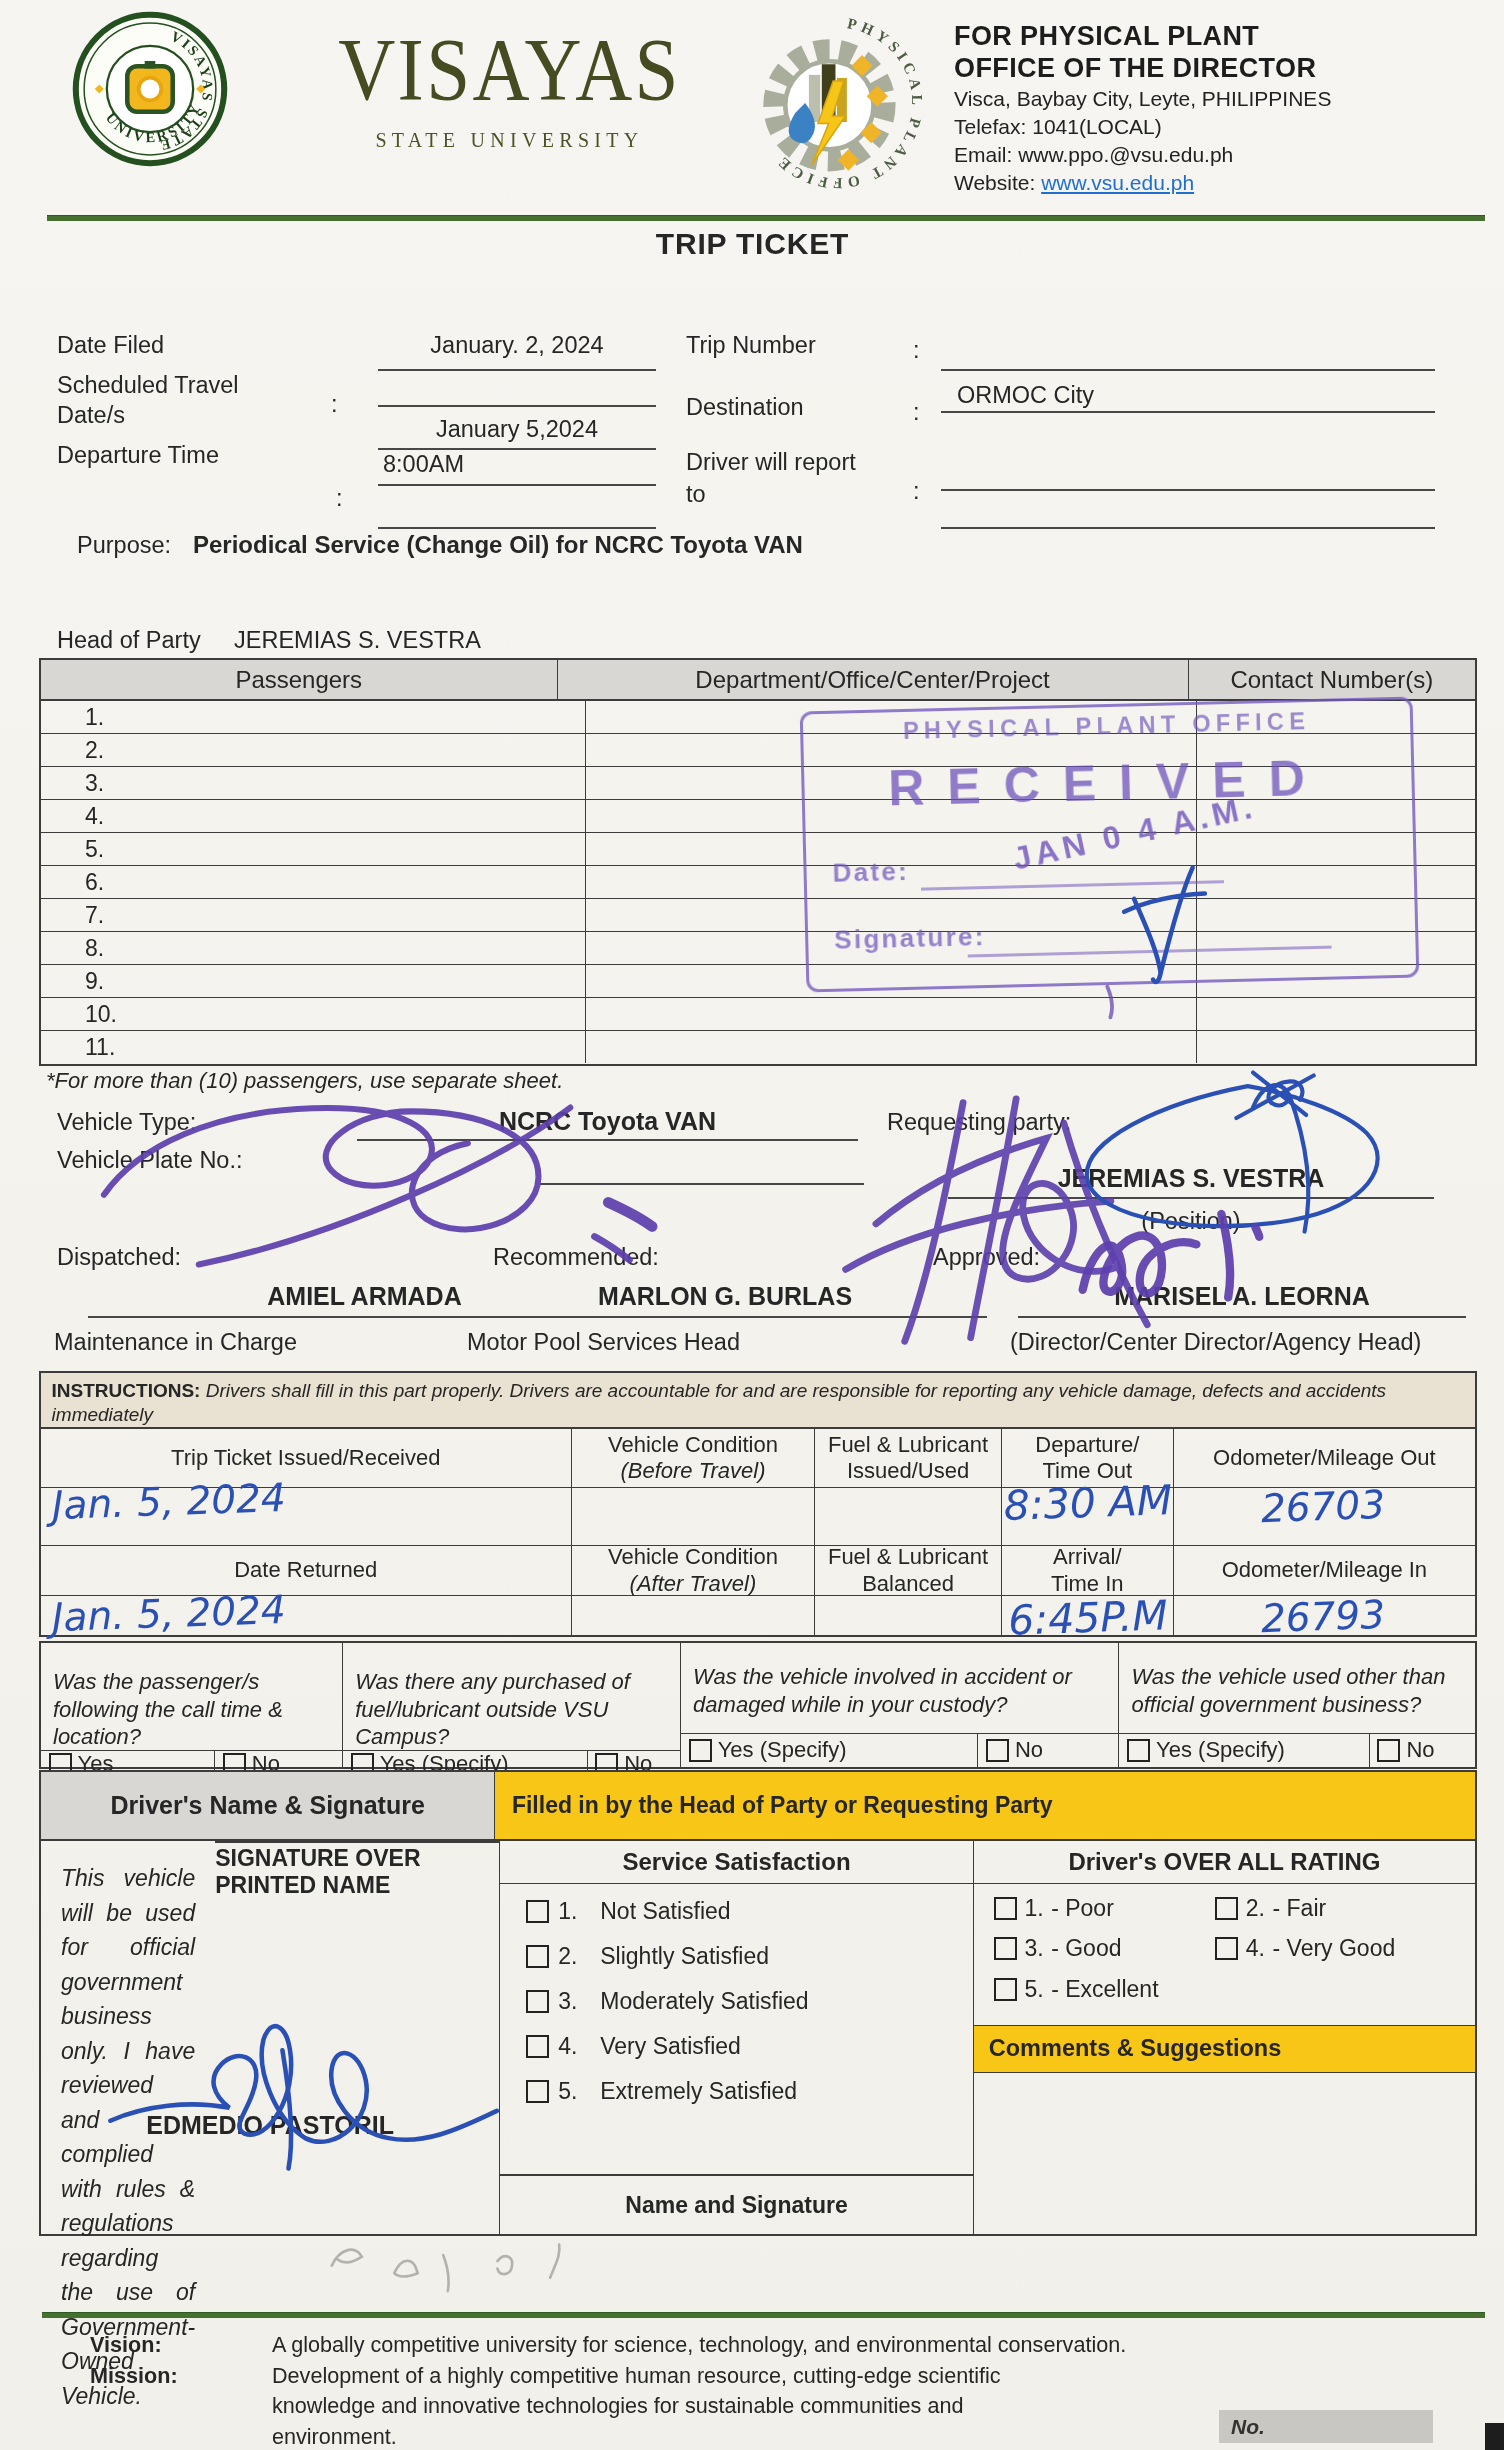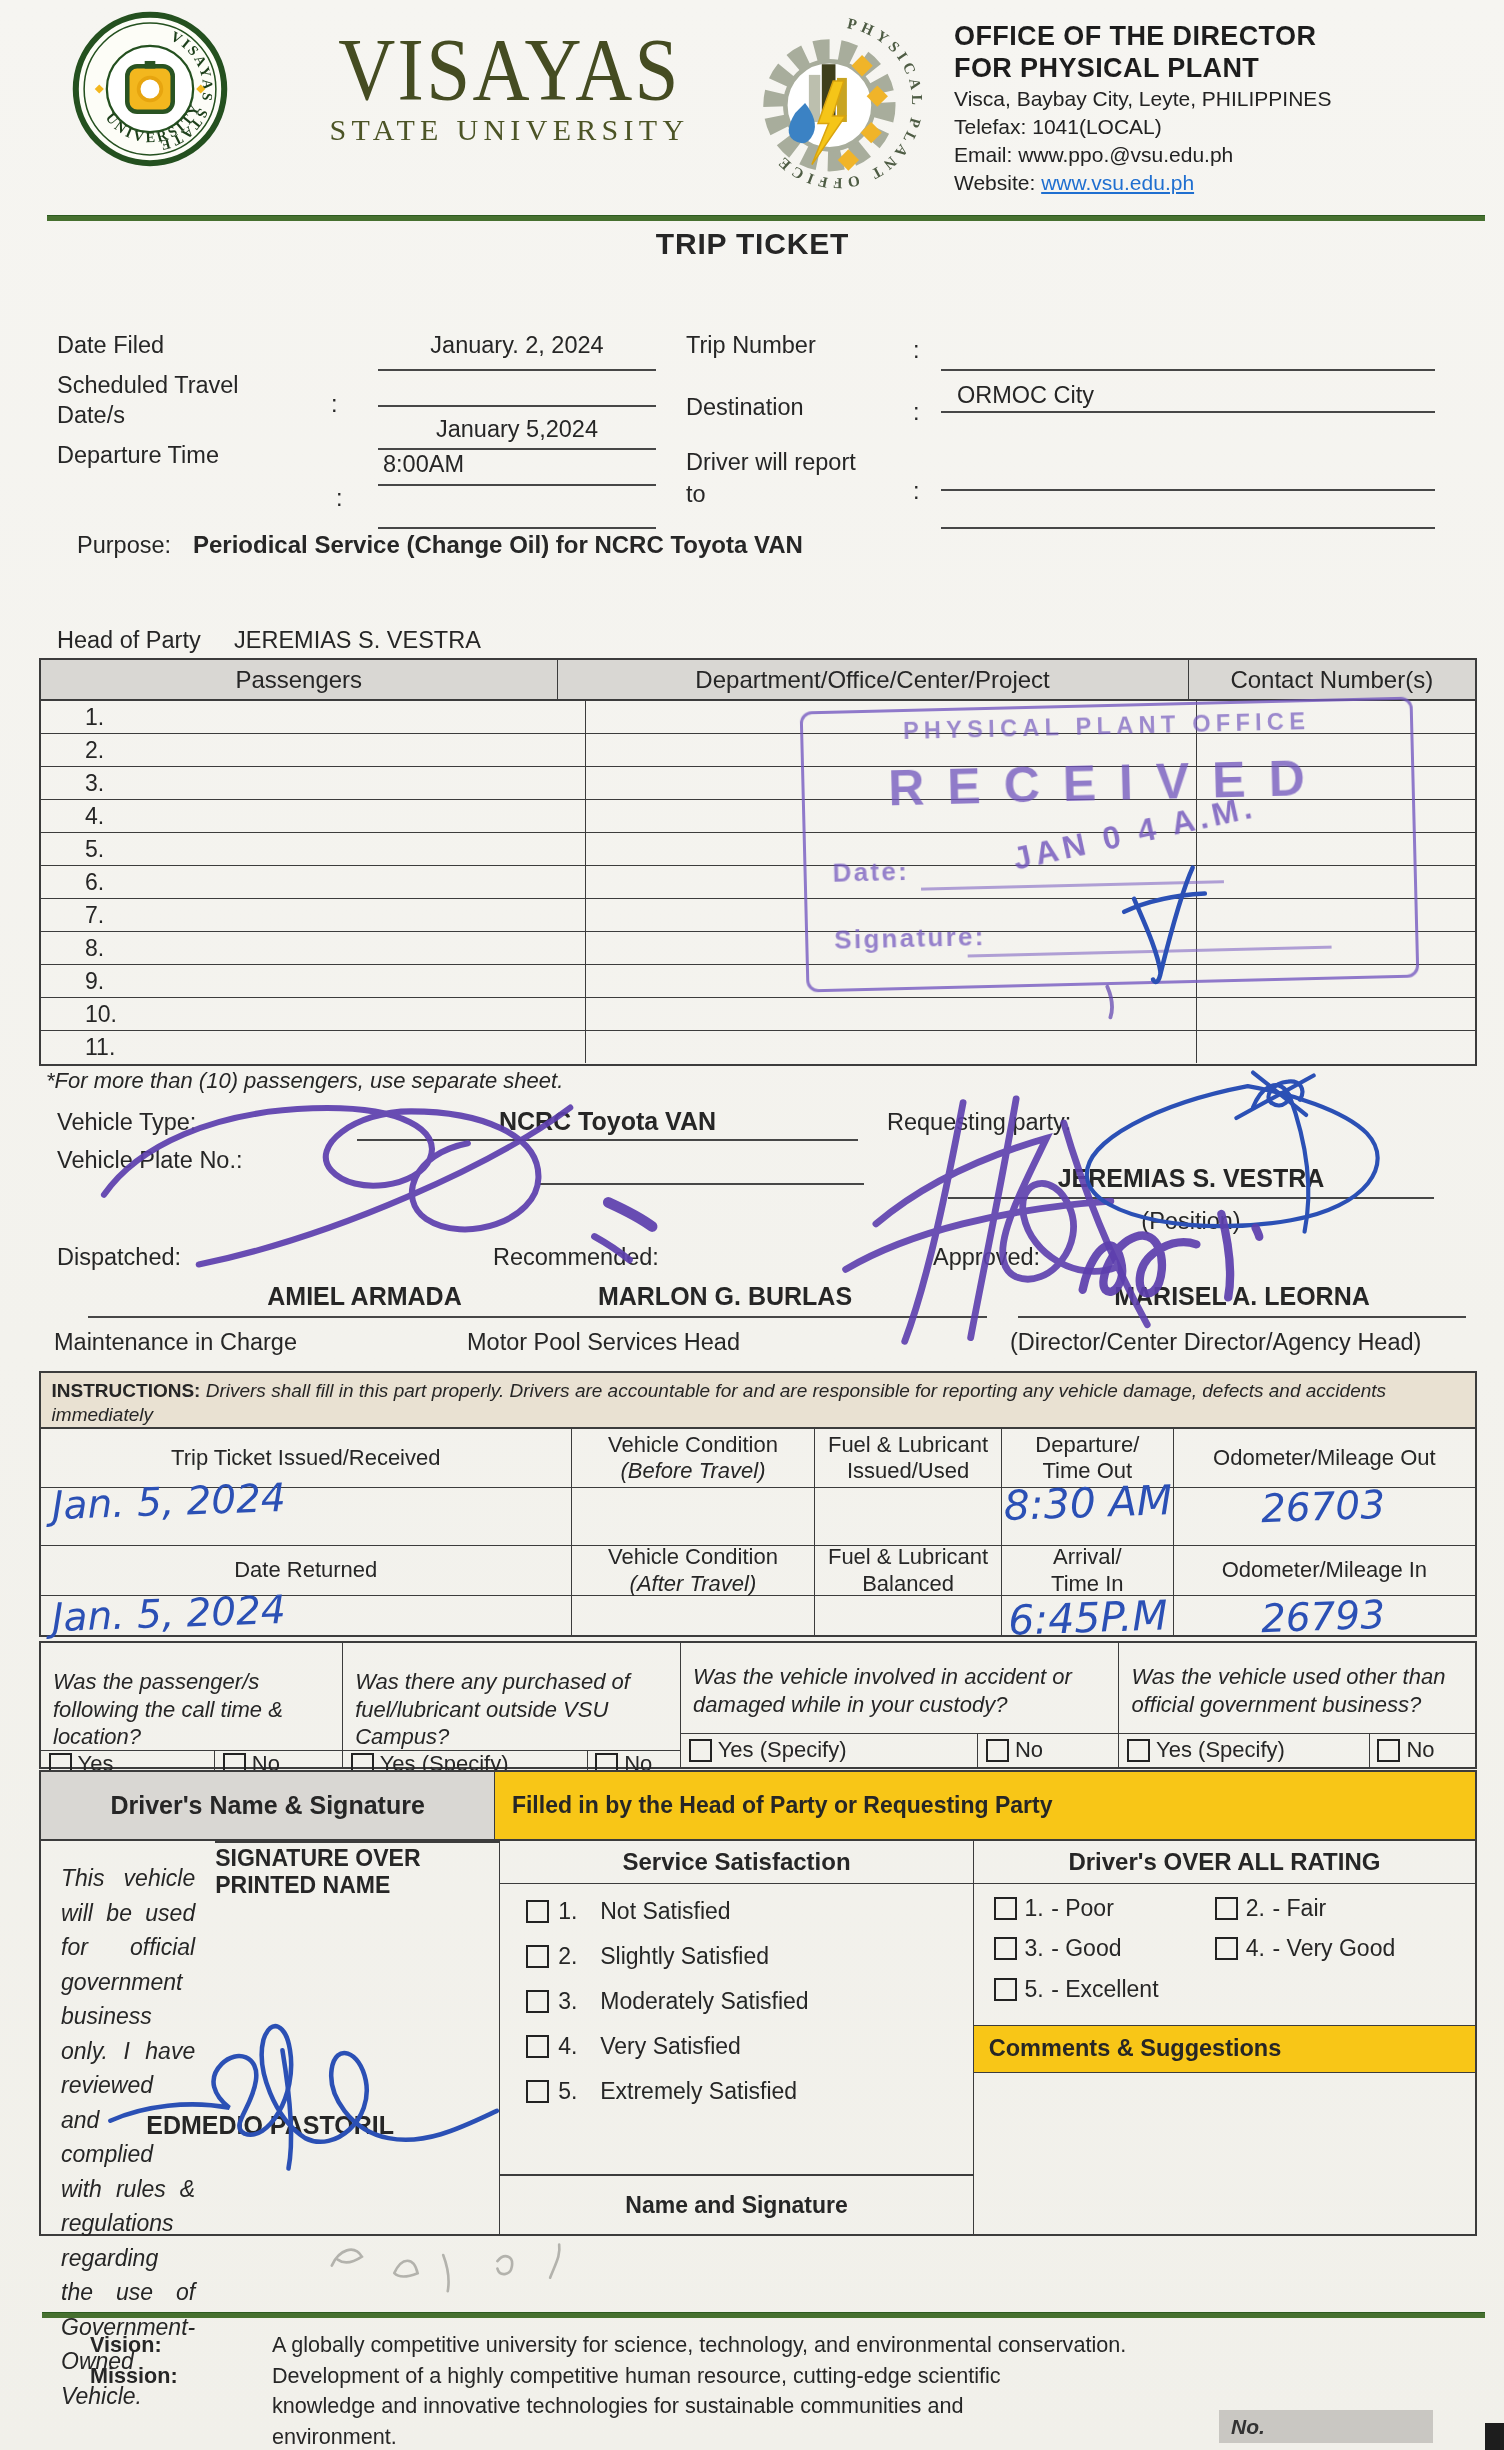--- a/index.html
+++ b/index.html
@@ -12,21 +12,21 @@
   .abs{position:absolute;}
   .lbl{font-size:23.5px;}
   .bold{font-weight:bold;}
   .ital{font-style:italic;}
   .uline{position:absolute;border-bottom:2.3px solid #474747;height:0;}
   .colon{position:absolute;font-size:23.5px;}
   
   #wordmark{left:282px;top:30px;width:455px;text-align:center;}
   #wordmark .big{font-family:"Liberation Serif",serif;font-size:79px;letter-spacing:2.3px;
      color:#454c22;transform:scaleY(1.12);line-height:1;}
-  #wordmark .sub{font-family:"Liberation Serif",serif;font-size:30px;letter-spacing:5.3px;color:#4c5426;margin-top:4px;}
+  #wordmark .sub{font-family:"Liberation Serif",serif;font-size:20px;letter-spacing:5.3px;color:#4c5426;margin-top:20px;}
   #officeblock{left:954px;top:21px;width:501px;}
   #officeblock .l1{font-size:27px;font-weight:bold;letter-spacing:0.4px;line-height:1.18;color:#1d1d1d;}
   #officeblock .sm{font-size:21px;line-height:1.34;color:#222;}
   #officeblock a{color:var(--link_blue);text-decoration:underline;}
   .greenrule{position:absolute;left:47px;width:1438px;height:4.6px;background:var(--rule_green);
     border-top:1.5px solid #2c5a20;}
   #title{left:0;top:227px;width:1505px;text-align:center;font-size:30px;font-weight:bold;letter-spacing:0.8px;}
   
   .tborder{border:2.3px solid var(--line);}
   #ptable{left:39px;top:658px;width:1434px;height:404px;background:transparent;}
@@ -160,22 +160,22 @@
     <rect x="105" y="74" width="18" height="76" fill="#3f3f1c"></rect>
     <rect x="125" y="92" width="13" height="58" fill="#c8a422"></rect>
     <path d="M70 138 q-16 26 -2 36 q17 11 26 -9 q7 -17 -11 -40 z" fill="#3b82c4"></path>
     <polygon points="120,96 100,152 114,152 92,206 136,142 119,142 134,96" fill="#f5c518" stroke="#d9a40e" stroke-width="2"></polygon>
     <text font-family="Liberation Serif,serif" font-size="20" font-weight="bold" fill="#4e5c44" letter-spacing="6">
       <textPath href="#ppoArc" startOffset="2%">PHYSICAL PLANT OFFICE</textPath>
     </text>
   </svg>
 
   <div class="abs" id="officeblock">
+    <div class="l1">FOR PHYSICAL PLANT</div>
     <div class="l1">OFFICE OF THE DIRECTOR</div>
-    <div class="l1">FOR PHYSICAL PLANT</div>
     <div class="sm">Visca, Baybay City, Leyte, PHILIPPINES</div>
     <div class="sm">Telefax: 1041(LOCAL)</div>
     <div class="sm">Email: www.ppo.@vsu.edu.ph</div>
     <div class="sm"><span>Website: </span><a href="#">www.vsu.edu.ph</a></div>
   </div>
 
   <div class="greenrule" style="top:215px;"></div>
   <div class="abs" id="title">TRIP TICKET</div>
 
   <div class="abs lbl" style="left:57px;top:332px">Date Filed</div>

